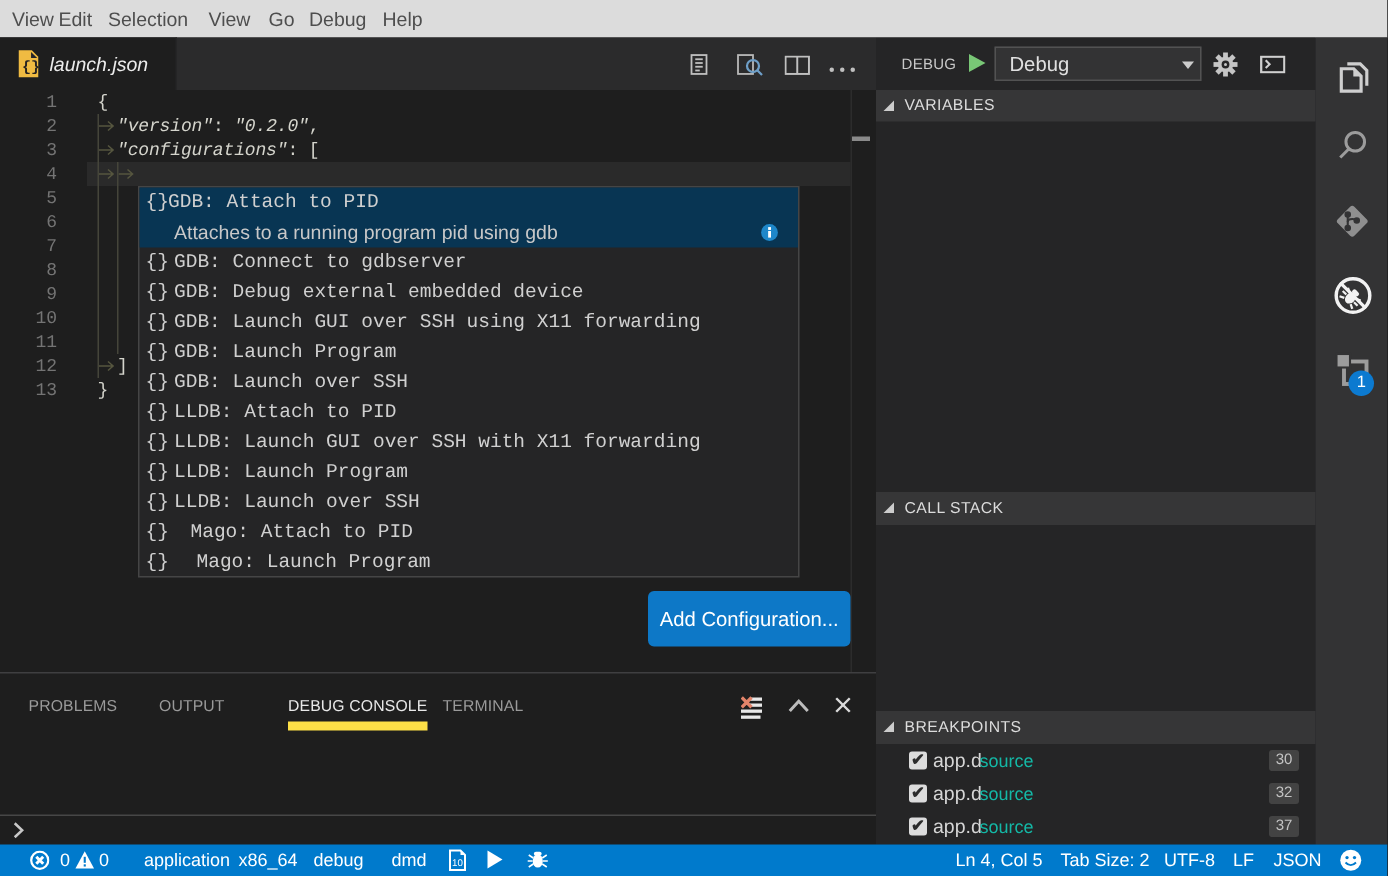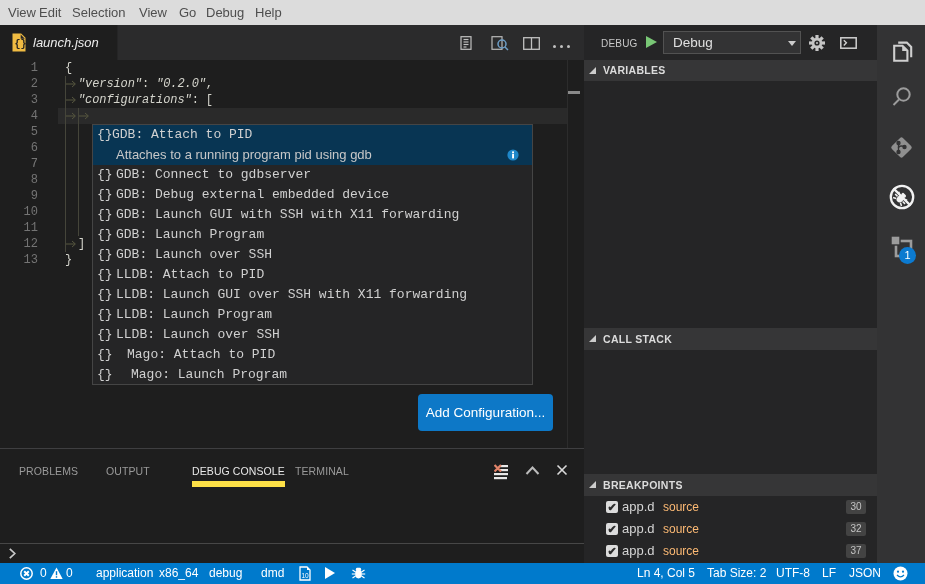--- a/index.html
+++ b/index.html
@@ -16,34 +16,34 @@
 .cl{position:absolute;left:65px;font-size:12px;letter-spacing:-0.1px;line-height:16px;color:#d4d4cc;font-family:"Liberation Mono",monospace;white-space:pre}
 .it{font-style:italic}
 .ta{position:absolute}
 .guide{position:absolute;width:1px;background:#45453a}
 #curline{position:absolute;left:58px;top:48px;width:509px;height:16px;background:#2a2a2a}
 
 #suggest{position:absolute;left:92px;top:124px;width:441px;height:261px;background:#252526;border:1px solid #454545}
 .srow{position:absolute;left:0;width:439px;height:20px;font-size:13px;color:#d0d0d0;font-family:"Liberation Mono",monospace;line-height:20px;white-space:pre}
 .sel{background:#083553}
 
-#addbtn{position:absolute;left:418px;top:394px;width:135px;height:37px;background:#0d78c7;border-radius:4px;color:#fff;font-size:13.5px;text-align:center;line-height:37px}
+#addbtn{position:absolute;left:432px;top:394px;width:135px;height:37px;background:#0d78c7;border-radius:4px;color:#fff;font-size:13.5px;text-align:center;line-height:37px}
 
 #panel{left:0;top:448px;width:584px;height:115px;background:#1e1e1e;border-top:1px solid #3f3f41}
 .ptab{position:absolute;top:16px;font-size:10.5px;letter-spacing:0.1px;color:#9a9a9a}
 #repl{position:absolute;left:0;top:94px;width:584px;border-top:1px solid #474747;height:21px}
 
 #sidebar{left:584px;top:25px;width:293px;height:538px;background:#252526}
-.shead{position:absolute;left:0;width:293px;height:22px;background:#363637;color:#dcdcdc;font-size:10.5px;font-weight:bold;letter-spacing:0.3px;line-height:22px}
+.shead{position:absolute;left:0;width:293px;height:22px;background:#363637;color:#dcdcdc;font-size:10.5px;font-weight:normal;letter-spacing:0.3px;line-height:22px}
 .tw{position:absolute;left:5px;top:7px;width:0;height:0;border-left:7px solid transparent;border-bottom:7px solid #cccccc}
 .shead span{position:absolute;left:19px}
 .brow{position:absolute;left:0;width:293px;height:22px}
 .cb{position:absolute;left:22px;top:5px;width:12px;height:12px;background:#dcdcdc;border-radius:2px;color:#2b2b2b;font-size:11px;line-height:12px;text-align:center;font-weight:bold}
 .bname{position:absolute;left:38px;top:3px;font-size:13px;color:#d5d5d5}
-.bsrc{position:absolute;left:79px;top:4px;font-size:12px;color:#fdba74}
+.bsrc{position:absolute;left:69px;top:4px;font-size:12px;color:#14b8a6}
 .bbadge{position:absolute;left:262px;top:4px;width:20px;height:14px;background:#434343;border-radius:2px;color:#c3c3c3;font-size:10px;text-align:center;line-height:14px}
 
 #activity{left:877px;top:25px;width:48px;height:538px;background:#333334}
 
 #status{left:0;top:563px;width:925px;height:21px;background:#007acc;color:#fff;font-size:12px}
 .st{position:absolute;top:3px;white-space:pre}
 </style></head><body>
 <div class="a" id="menubar">
 <span class="mi" style="left:8px">View</span>
 <span class="mi" style="left:39px">Edit</span>
@@ -129,21 +129,21 @@
   <span style="position:absolute;left:4px;top:0">{}</span><span style="position:absolute;left:19px;top:0">GDB: Attach to PID</span>
   <span style="position:absolute;left:23px;top:20px;font-family:'Liberation Sans',sans-serif;font-size:13px;color:#c8c8c8;letter-spacing:0">Attaches to a running program pid using gdb</span>
   <svg style="position:absolute;left:414px;top:24px" width="12" height="12" viewBox="0 0 12 12">
         <circle cx="6" cy="6" r="5.6" fill="#1e87c9"></circle>
         <rect x="5.1" y="5" width="1.9" height="4.4" fill="#fff"></rect>
         <rect x="5.1" y="2.4" width="1.9" height="1.9" fill="#fff"></rect>
       </svg>
 </div>
 <div class="srow" style="top:40px"><span style="position:absolute;left:4px">{}</span><span style="position:absolute;left:23px">GDB: Connect to gdbserver</span></div>
 <div class="srow" style="top:60px"><span style="position:absolute;left:4px">{}</span><span style="position:absolute;left:23px">GDB: Debug external embedded device</span></div>
-<div class="srow" style="top:80px"><span style="position:absolute;left:4px">{}</span><span style="position:absolute;left:23px">GDB: Launch GUI with SSH with X11 forwarding</span></div>
+<div class="srow" style="top:80px"><span style="position:absolute;left:4px">{}</span><span style="position:absolute;left:23px">GDB: Launch GUI over SSH using X11 forwarding</span></div>
 <div class="srow" style="top:100px"><span style="position:absolute;left:4px">{}</span><span style="position:absolute;left:23px">GDB: Launch Program</span></div>
 <div class="srow" style="top:120px"><span style="position:absolute;left:4px">{}</span><span style="position:absolute;left:23px">GDB: Launch over SSH</span></div>
 <div class="srow" style="top:140px"><span style="position:absolute;left:4px">{}</span><span style="position:absolute;left:23px">LLDB: Attach to PID</span></div>
 <div class="srow" style="top:160px"><span style="position:absolute;left:4px">{}</span><span style="position:absolute;left:23px">LLDB: Launch GUI over SSH with X11 forwarding</span></div>
 <div class="srow" style="top:180px"><span style="position:absolute;left:4px">{}</span><span style="position:absolute;left:23px">LLDB: Launch Program</span></div>
 <div class="srow" style="top:200px"><span style="position:absolute;left:4px">{}</span><span style="position:absolute;left:23px">LLDB: Launch over SSH</span></div>
 <div class="srow" style="top:220px"><span style="position:absolute;left:4px">{}</span><span style="position:absolute;left:34px">Mago: Attach to PID</span></div>
 <div class="srow" style="top:240px"><span style="position:absolute;left:4px">{}</span><span style="position:absolute;left:38px">Mago: Launch Program</span></div>
 </div>
 <div id="addbtn">Add Configuration...</div>

